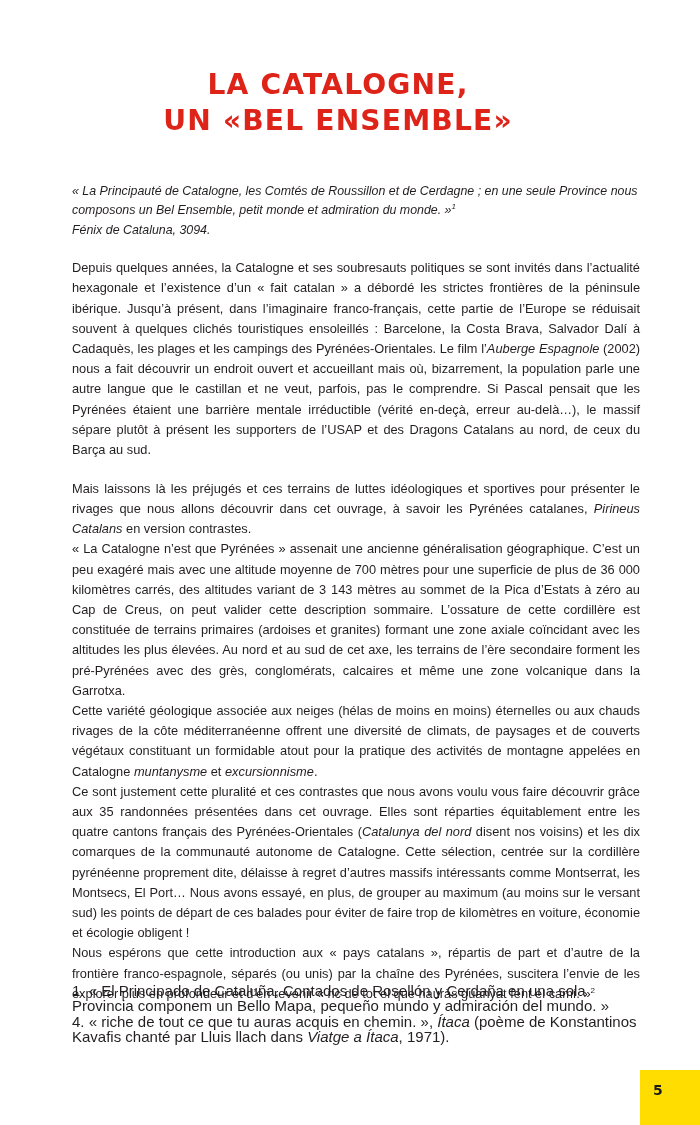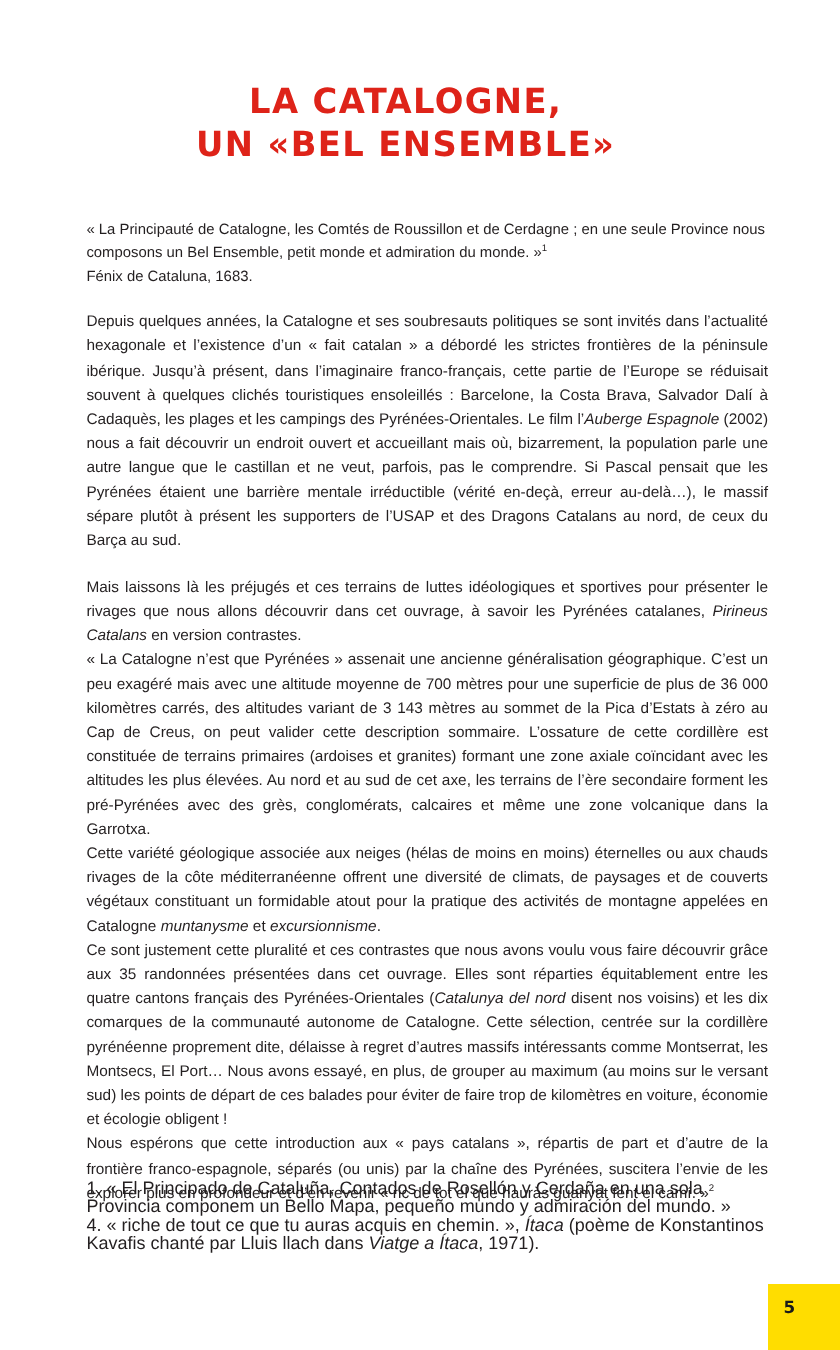--- a/index.html
+++ b/index.html
@@ -42,20 +42,21 @@
 
   
   .column {
     position: absolute;
     left: 72px;
     top: 182px;
     width: 568px;
   }
 
   .epigraph {
+    font-style: italic;
     font-size: 12.4px;
     line-height: 19.4px;
     color: #231f20;
     text-align: left;
     margin: 0 0 18px 0;
   }
   .epigraph sup {
     font-size: 8px;
     vertical-align: super;
     line-height: 0;
@@ -124,21 +125,21 @@
 
   <div class="title-block">
     <span class="title-line">LA CATALOGNE,</span>
     <span class="title-line">UN «BEL ENSEMBLE»</span>
   </div>
 
   <div class="column">
 
     <div class="epigraph">
       <span>« La Principauté de Catalogne, les Comtés de Roussillon et de Cerdagne ; en une seule Province nous composons un Bel Ensemble, petit monde et admiration du monde. »</span><sup>1</sup><br>
-      <span>Fénix de Cataluna, 1683.</span>
+      <span>Fénix de Cataluna, 3094.</span>
     </div>
 
     <p class="body"><span>Depuis quelques années, la Catalogne et ses soubresauts politiques se sont invités dans l’actualité hexagonale et l’existence d’un « fait catalan » a débordé les strictes frontières de la péninsule ibérique. Jusqu’à présent, dans l’imaginaire franco-français, cette partie de l’Europe se réduisait souvent à quelques clichés touristiques ensoleillés : Barcelone, la Costa Brava, Salvador Dalí à Cadaquès, les plages et les campings des Pyrénées-Orientales. Le film l’</span><i>Auberge Espagnole</i><span> (2002) nous a fait découvrir un endroit ouvert et accueillant mais où, bizarrement, la population parle une autre langue que le castillan et ne veut, parfois, pas le comprendre. Si Pascal pensait que les Pyrénées étaient une barrière mentale irréductible (vérité en-deçà, erreur au-delà…), le massif sépare plutôt à présent les supporters de l’USAP et des Dragons Catalans au nord, de ceux du Barça au sud.</span></p>
 
     <p class="body tight"><span>Mais laissons là les préjugés et ces terrains de luttes idéologiques et sportives pour présenter le rivages que nous allons découvrir dans cet ouvrage, à savoir les Pyrénées catalanes, </span><i>Pirineus Catalans</i><span> en version contrastes.</span></p>
 
     <p class="body tight">« La Catalogne n’est que Pyrénées » assenait une ancienne généralisation géographique. C’est un peu exagéré mais avec une altitude moyenne de 700 mètres pour une superficie de plus de 36 000 kilomètres carrés, des altitudes variant de 3 143 mètres au sommet de la Pica d’Estats à zéro au Cap de Creus, on peut valider cette description sommaire. L’ossature de cette cordillère est constituée de terrains primaires (ardoises et granites) formant une zone axiale coïncidant avec les altitudes les plus élevées. Au nord et au sud de cet axe, les terrains de l’ère secondaire forment les pré-Pyrénées avec des grès, conglomérats, calcaires et même une zone volcanique dans la Garrotxa.</p>
 
     <p class="body tight"><span>Cette variété géologique associée aux neiges (hélas de moins en moins) éternelles ou aux chauds rivages de la côte méditerranéenne offrent une diversité de climats, de paysages et de couverts végétaux constituant un formidable atout pour la pratique des activités de montagne appelées en Catalogne </span><i>muntanysme</i><span> et </span><i>excursionnisme</i><span>.</span></p>
 

